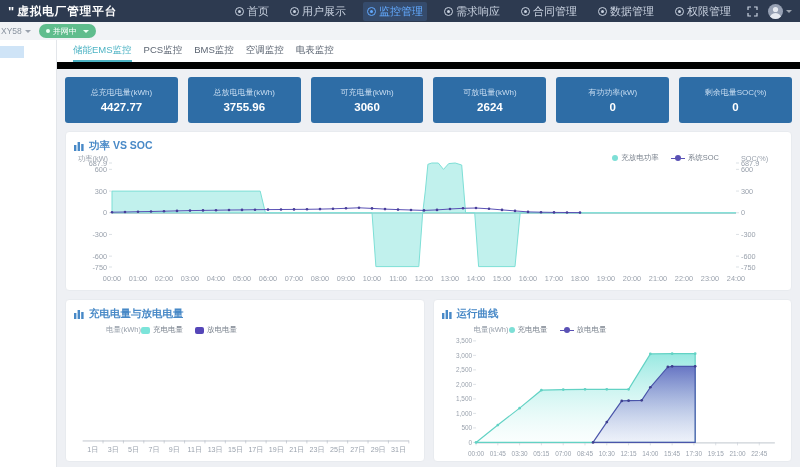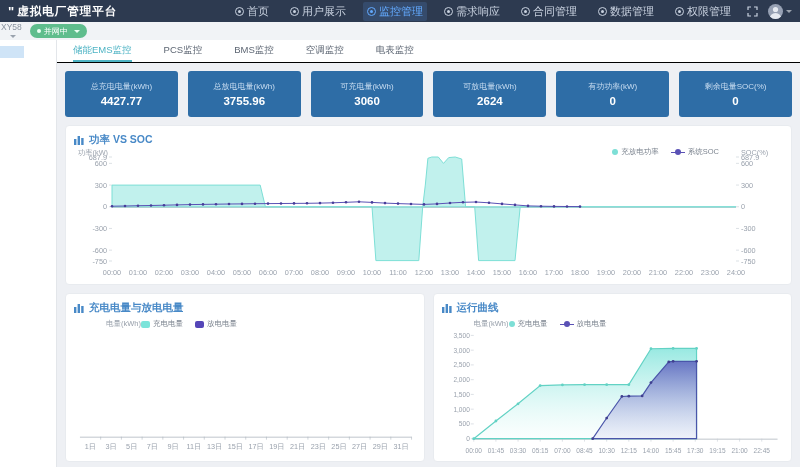--- a/index.html
+++ b/index.html
@@ -16,31 +16,31 @@
   .nav-item.active{color:#63aaff;background:rgba(99,170,255,.16);}
   .ring{width:7px;height:7px;border:1px solid currentColor;border-radius:50%;position:relative;display:inline-block;}
   .ring::after{content:"";position:absolute;left:2px;top:2px;width:3px;height:3px;border-radius:50%;background:currentColor;}
   .fs-icon{margin-left:12px;cursor:pointer;display:flex;}
   .avatar{width:15px;height:15px;border-radius:50%;background:#97a1b4;margin-left:10px;overflow:hidden;display:flex;align-items:flex-end;justify-content:center;cursor:pointer;}
   .caret{width:0;height:0;border:3px solid transparent;border-top-color:#9aa2ad;margin-left:3px;margin-top:3px;display:inline-block;}
   .caret.white{border-top-color:#eafff3;}
 
   
   .subhdr{height:18px;background:#f1f3f6;display:flex;align-items:center;padding-left:1px;flex:0 0 auto;}
-  .station{font-size:8.5px;color:#8a94a0;display:flex;align-items:center;cursor:pointer;flex-direction:column;}
+  .station{font-size:8.5px;color:#8a94a0;display:flex;align-items:center;cursor:pointer;}
   .badge{margin-left:8px;background:#5fbd8d;color:#fff;font-size:8px;border-radius:8px;padding:1.5px 7px;display:flex;align-items:center;gap:3px;cursor:pointer;}
   .badge-dot{width:4px;height:4px;border-radius:50%;background:#eafff3;display:inline-block;}
 
   
   .body-row{flex:1;display:flex;min-height:0;}
   .sidebar{width:56px;background:#fff;border-right:1px solid #e3e6ea;flex:0 0 auto;}
   .sidebar-sel{width:24px;height:12px;background:#cfe4f7;margin-top:6px;cursor:pointer;}
   .main{flex:1;display:flex;flex-direction:column;min-width:0;}
 
-  .tabbar{height:22px;background:#fff;border-bottom:1px solid #000000;display:flex;gap:32px;padding:0 16px;flex:0 0 auto;}
+  .tabbar{height:22px;background:#fff;border-bottom:7px solid #000000;display:flex;gap:12px;padding:0 16px;flex:0 0 auto;}
   .tab{font-size:9.5px;color:#5d6673;display:flex;align-items:center;border-bottom:2px solid transparent;cursor:pointer;}
   .tab.active{color:#4db3c4;border-bottom-color:#4db3c4;}
 
   .stats{display:flex;gap:10px;margin:8px 8px;flex:0 0 auto;}
   .stat-card{flex:1;background:#2e6da6;border-radius:3px;height:46px;display:flex;flex-direction:column;justify-content:center;align-items:center;gap:3px;}
   .stat-label{font-size:8px;color:#cadef2;white-space:nowrap;}
   .stat-value{font-size:11.5px;font-weight:bold;color:#fff;}
   .stat-value.link{text-decoration:underline;cursor:pointer;}
 
   .card{background:#fff;border:1px solid #e8ebef;border-radius:4px;position:relative;}

